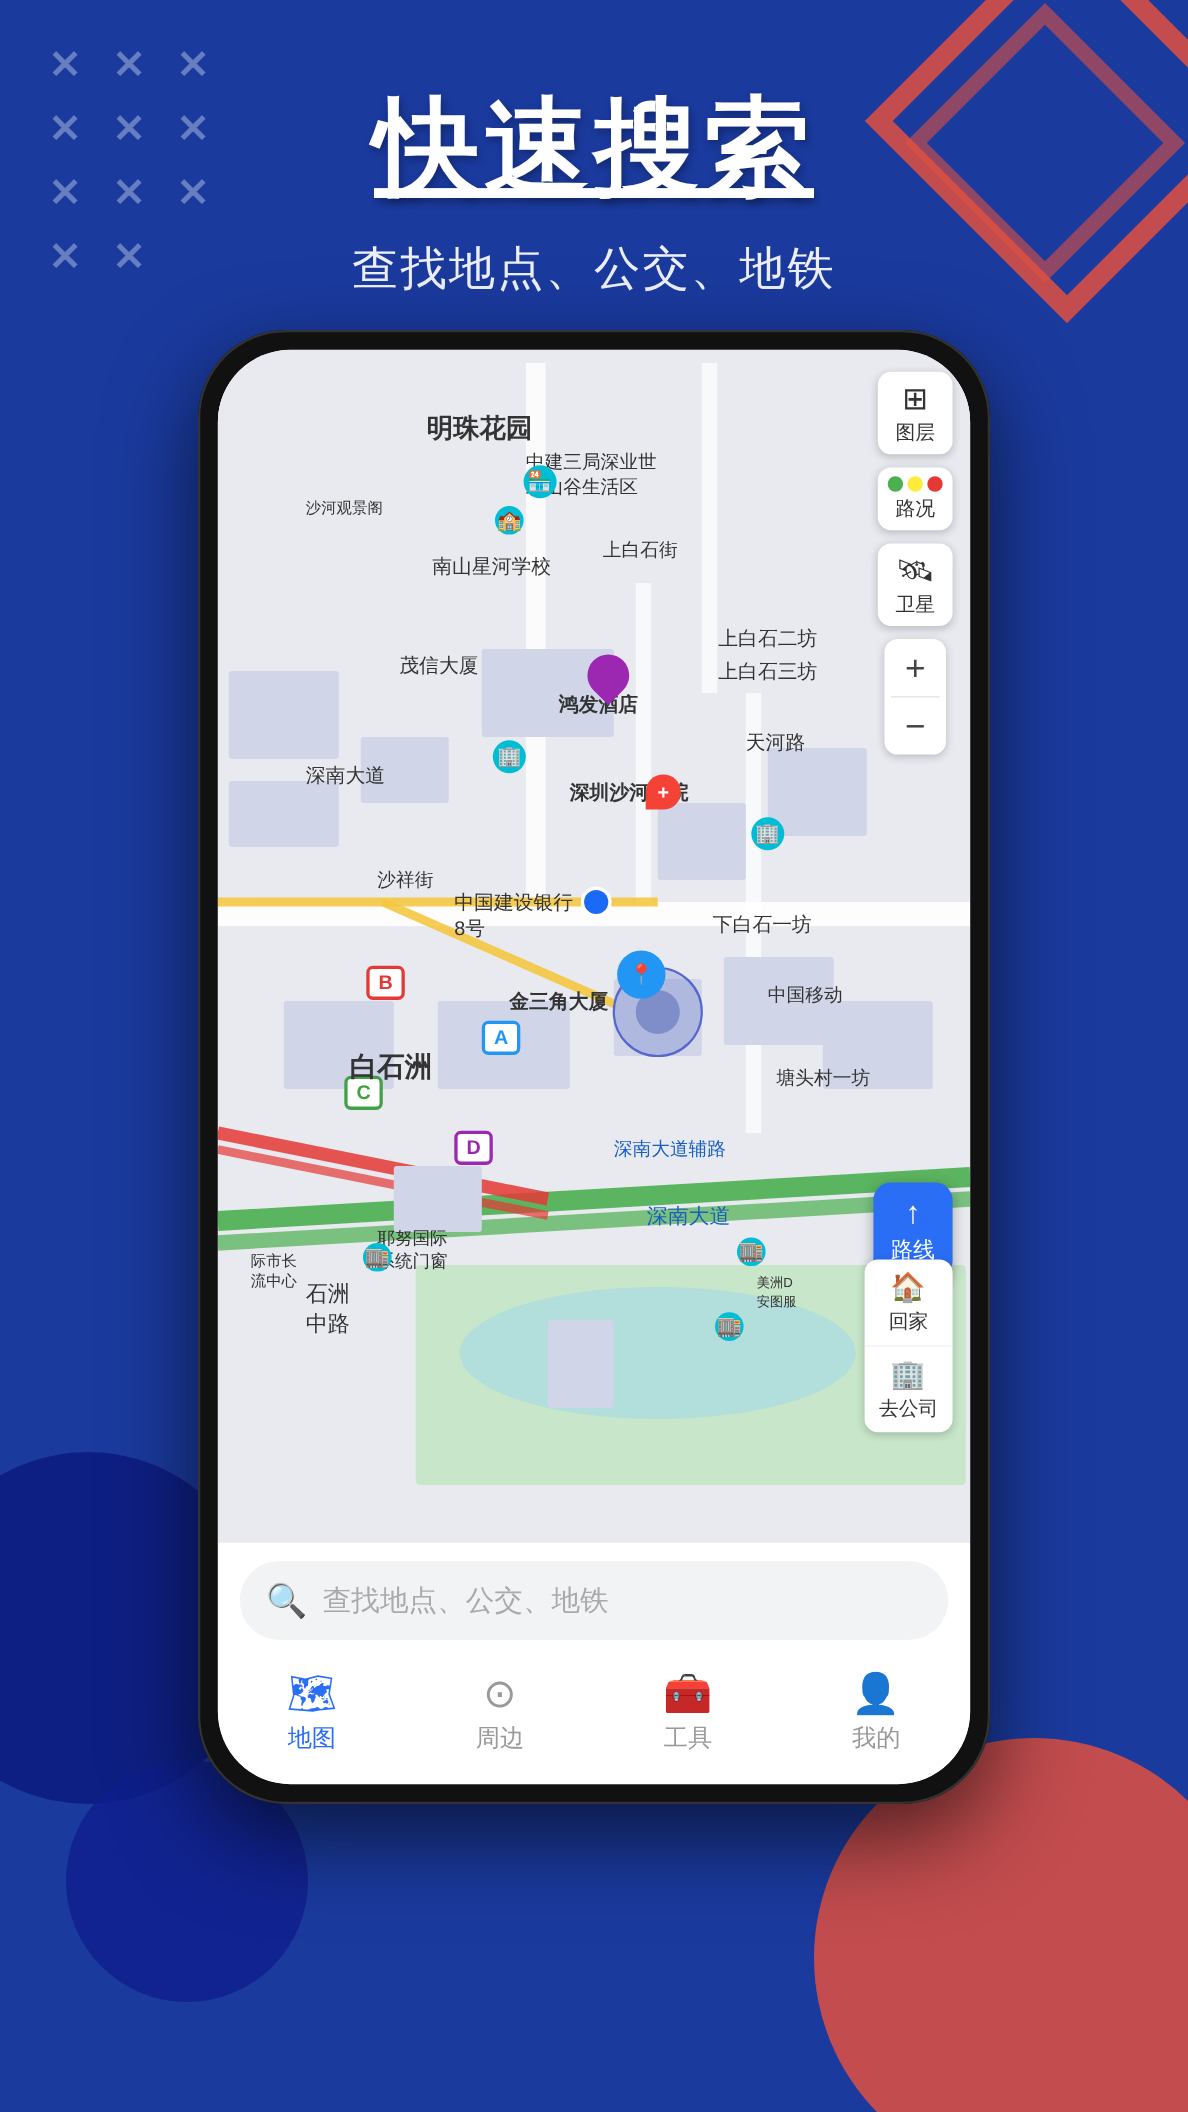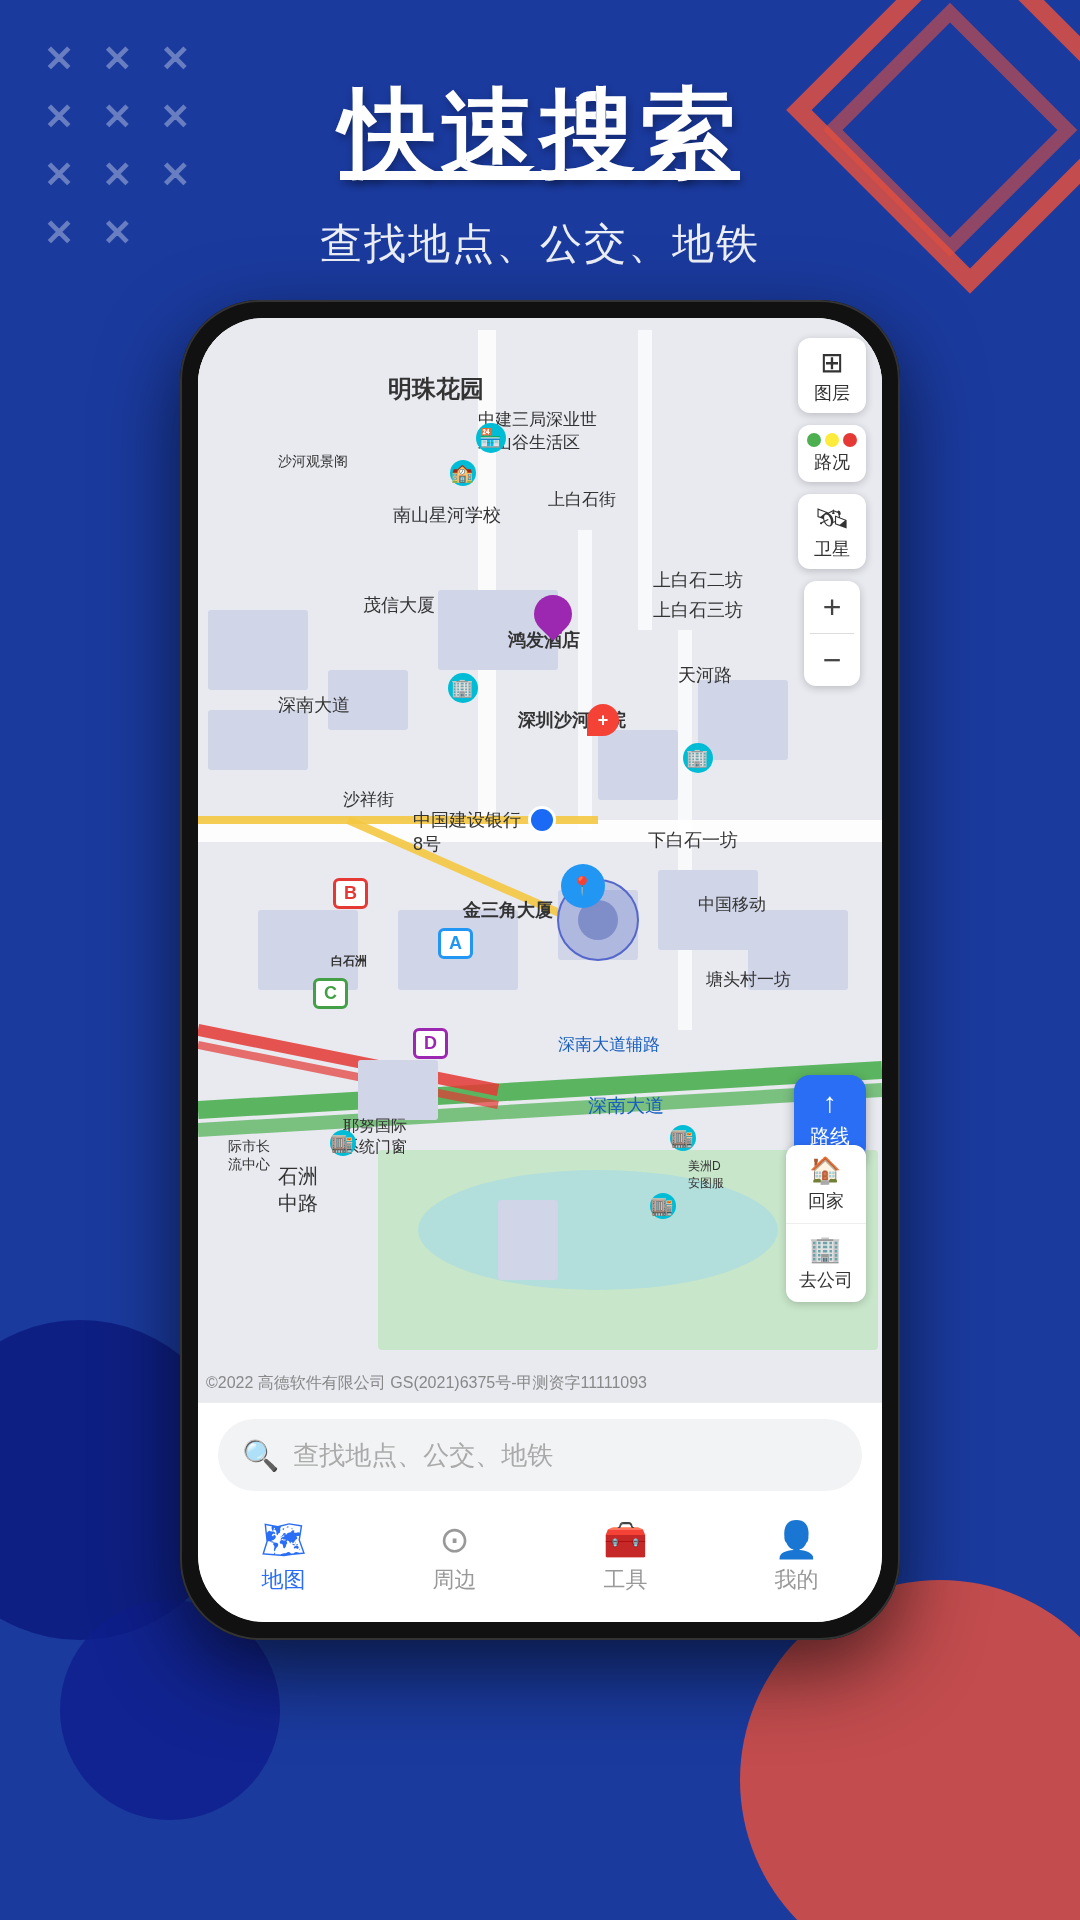--- a/index.html
+++ b/index.html
@@ -431,21 +431,21 @@
         <div class="map-label" style="left:455px;top:210px;font-size:18px;margin-top:40px;">上白石二坊</div>
         <div class="map-label" style="left:455px;top:280px;font-size:18px;">上白石三坊</div>
         <div class="map-label" style="left:480px;top:345px;font-size:18px;">天河路</div>
         <div class="map-label" style="left:80px;top:375px;font-size:18px;">深南大道</div>
         <div class="map-label" style="left:145px;top:470px;font-size:17px;">沙祥街</div>
         <div class="map-label bold" style="left:320px;top:390px;font-size:18px;">深圳沙河医院</div>
         <div class="map-label" style="left:215px;top:490px;font-size:18px;">中国建设银行<br>8号</div>
         <div class="map-label bold" style="left:265px;top:580px;font-size:18px;">金三角大厦</div>
         <div class="map-label" style="left:450px;top:510px;font-size:18px;">下白石一坊</div>
         <div class="map-label" style="left:500px;top:575px;font-size:17px;">中国移动</div>
-        <div class="map-label bold" style="left:133px;top:635px;font-size:12px;">白石洲</div>
+        <div class="map-label bold" style="left:120px;top:635px;font-size:25px;">白石洲</div>
         <div class="map-label" style="left:480px;top:650px;font-size:17px;padding-left:28px;">塘头村一坊</div>
         <div class="map-label blue" style="left:360px;top:715px;font-size:17px;text-align:right;">深南大道辅路</div>
         <div class="map-label blue" style="left:390px;top:775px;font-size:19px;">深南大道</div>
         <div class="map-label" style="left:145px;top:798px;font-size:16px;">耶努国际<br>系统门窗</div>
         <div class="map-label" style="left:80px;top:845px;font-size:20px;">石洲<br>中路</div>
         <div class="map-label" style="left:490px;top:840px;font-size:12px;">美洲D<br>安图服</div>
         <div class="map-label" style="left:30px;top:820px;font-size:14px;">际市长<br>流中心</div>
         <div class="map-label" style="left:350px;top:170px;font-size:17px;">上白石街</div>
 
         <div class="poi-pin poi-cyan" style="left:293px;top:120px;width:30px;height:30px;">🏪</div>
@@ -497,21 +497,20 @@
           <div class="shortcut-btn">
             <span class="sh-icon">🏠</span>
             <span style="font-size:18px;">回家</span>
           </div>
           <div class="shortcut-btn">
             <span class="sh-icon">🏢</span>
             <span style="font-size:18px;">去公司</span>
           </div>
         </div>
 
-        <div class="map-watermark">©2022 高德软件有限公司 GS(2021)6375号-甲测资字11111093</div>
       </div>
 
       <div class="phone-bottom">
 
         <div class="search-bar">
           <span class="search-icon-char">🔍</span>
           <span style="color:#aaa;font-size:26px;">查找地点、公交、地铁</span>
         </div>
 
         <div class="tab-bar">

